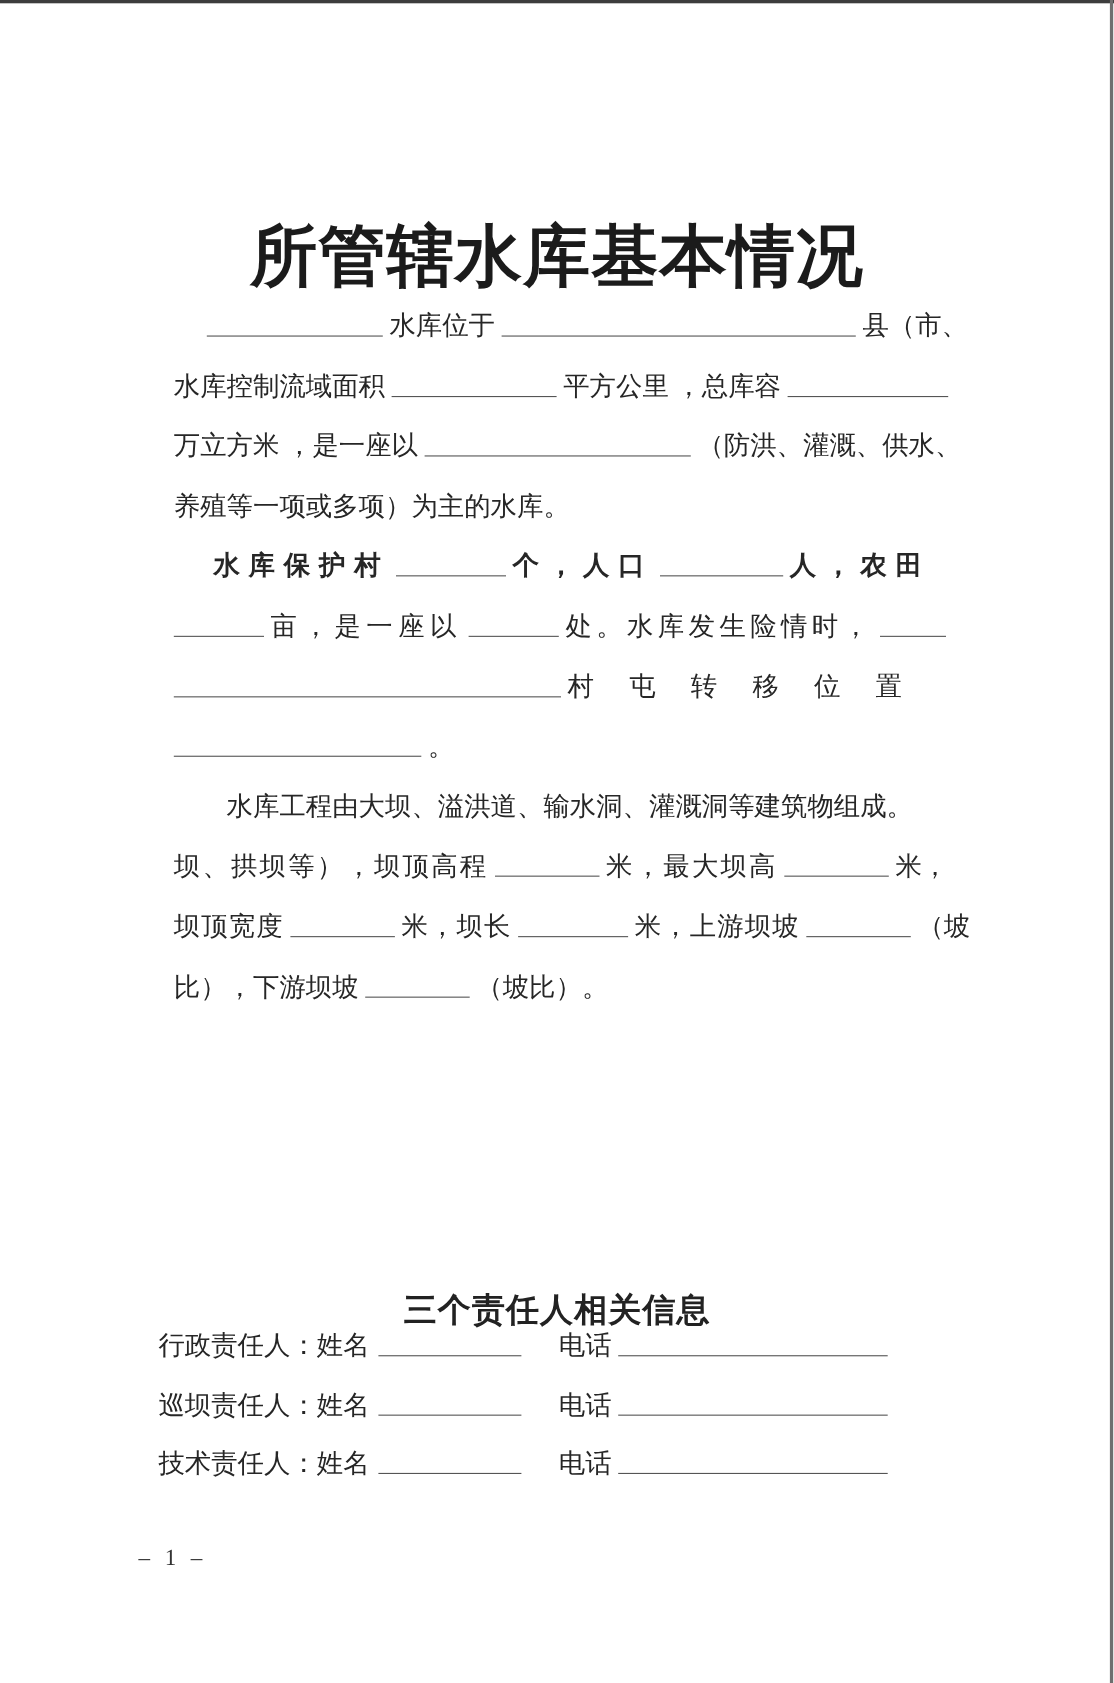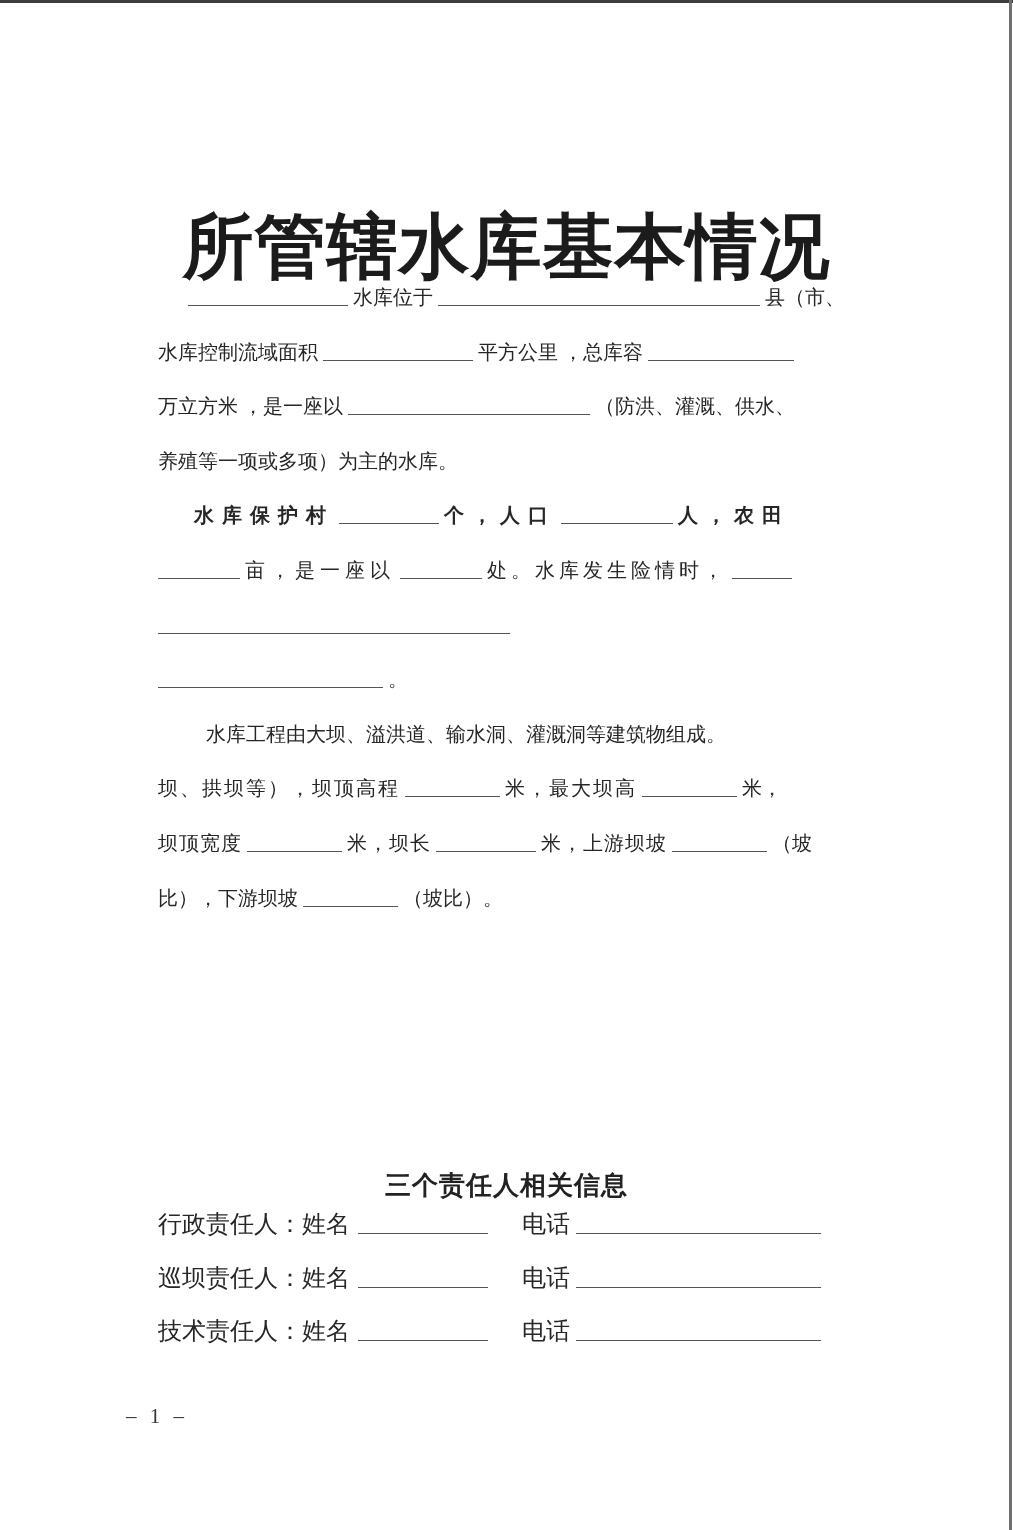--- a/index.html
+++ b/index.html
@@ -7,49 +7,49 @@
     width:1013px;height:1530px;position:relative;background:#ffffff;
     font-family:"Liberation Serif","DejaVu Serif",serif;
     color:#242424;overflow:hidden;
   }
   
   .edge-top{position:absolute;left:0;top:0;width:1013px;height:3px;background:#3d3d3d;}
   .edge-right{position:absolute;top:0;right:1px;width:3px;height:1530px;background:#6f6f6f;}
 
   .doc-title{
     position:absolute;left:0;top:152px;width:1013px;text-align:center;
-    font-size:71px;font-weight:bold;letter-spacing:1px;color:#1b1b1b;
+    font-size:61px;font-weight:bold;letter-spacing:1px;color:#1b1b1b;
   }
 
   .body-text{
     position:absolute;left:158px;top:270px;width:716px;
-    font-size:20px;color:#262626;
+    font-size:24px;color:#262626;
   }
   .line{height:54.6px;line-height:54.6px;white-space:nowrap;}
 
   
   .ul{
     display:inline-block;height:2px;border-bottom:1.6px solid #555555;
     vertical-align:baseline;position:relative;top:2px;
   }
   .pad{display:inline-block;}
   .ls1{letter-spacing:1px;}
   .ls2{letter-spacing:2px;}
   .ls4{letter-spacing:4px;text-align:right;}
   .ls5{letter-spacing:5px;}
   .ls8{letter-spacing:8px;font-weight:bold;}
   .ls32{letter-spacing:32px;}
 
   .section-heading{
     position:absolute;left:0;top:1146px;width:1013px;text-align:center;
-    font-size:26px;color:#222222;letter-spacing:1px;
+    font-size:30px;color:#222222;letter-spacing:1px;
   }
 
   .responsibles{
-    position:absolute;left:158px;top:1198px;width:716px;font-size:24px;color:#262626;
+    position:absolute;left:144px;top:1198px;width:716px;font-size:24px;color:#262626;
   }
   .resp-row{height:53.5px;line-height:53.5px;white-space:nowrap;}
   .resp-row .phone-label{margin-left:34px;}
   .resp-row .ul-name{width:130px;margin-left:8px;}
   .resp-row .ul-phone{width:245px;margin-left:6px;}
 
   .page-number{
     position:absolute;left:126px;top:1404px;font-size:21px;color:#333333;letter-spacing:4px;
   }
 </style>
@@ -87,21 +87,21 @@
     <span class="ul" style="width:112px"></span>
     <span class="ls8">人，农田</span></div>
 
   <div class="line"><span class="ul" style="width:82px"></span>
     <span class="ls5">亩，是一座以</span>
     <span class="ul" style="width:82px"></span>
     <span class="ls4">处。水库发生险情时，</span>
     <span class="ul" style="width:60px"></span></div>
 
   <div class="line"><span class="ul" style="width:352px"></span>
-    </div>
+    <span class="ls32">村屯转移位置</span></div>
 
   <div class="line"><span class="ul" style="width:225px"></span>
     <span>。</span></div>
 
   <div class="line"><span class="pad" style="width:48px"></span><span>水库工程由大坝、溢洪道、输水洞、灌溉洞等建筑物组成。</span></div>
 
 
   <div class="line"><span class="ls2">坝、拱坝等），坝顶高程</span>
     <span class="ul" style="width:95px"></span>
     <span class="ls2">米，最大坝高</span>

